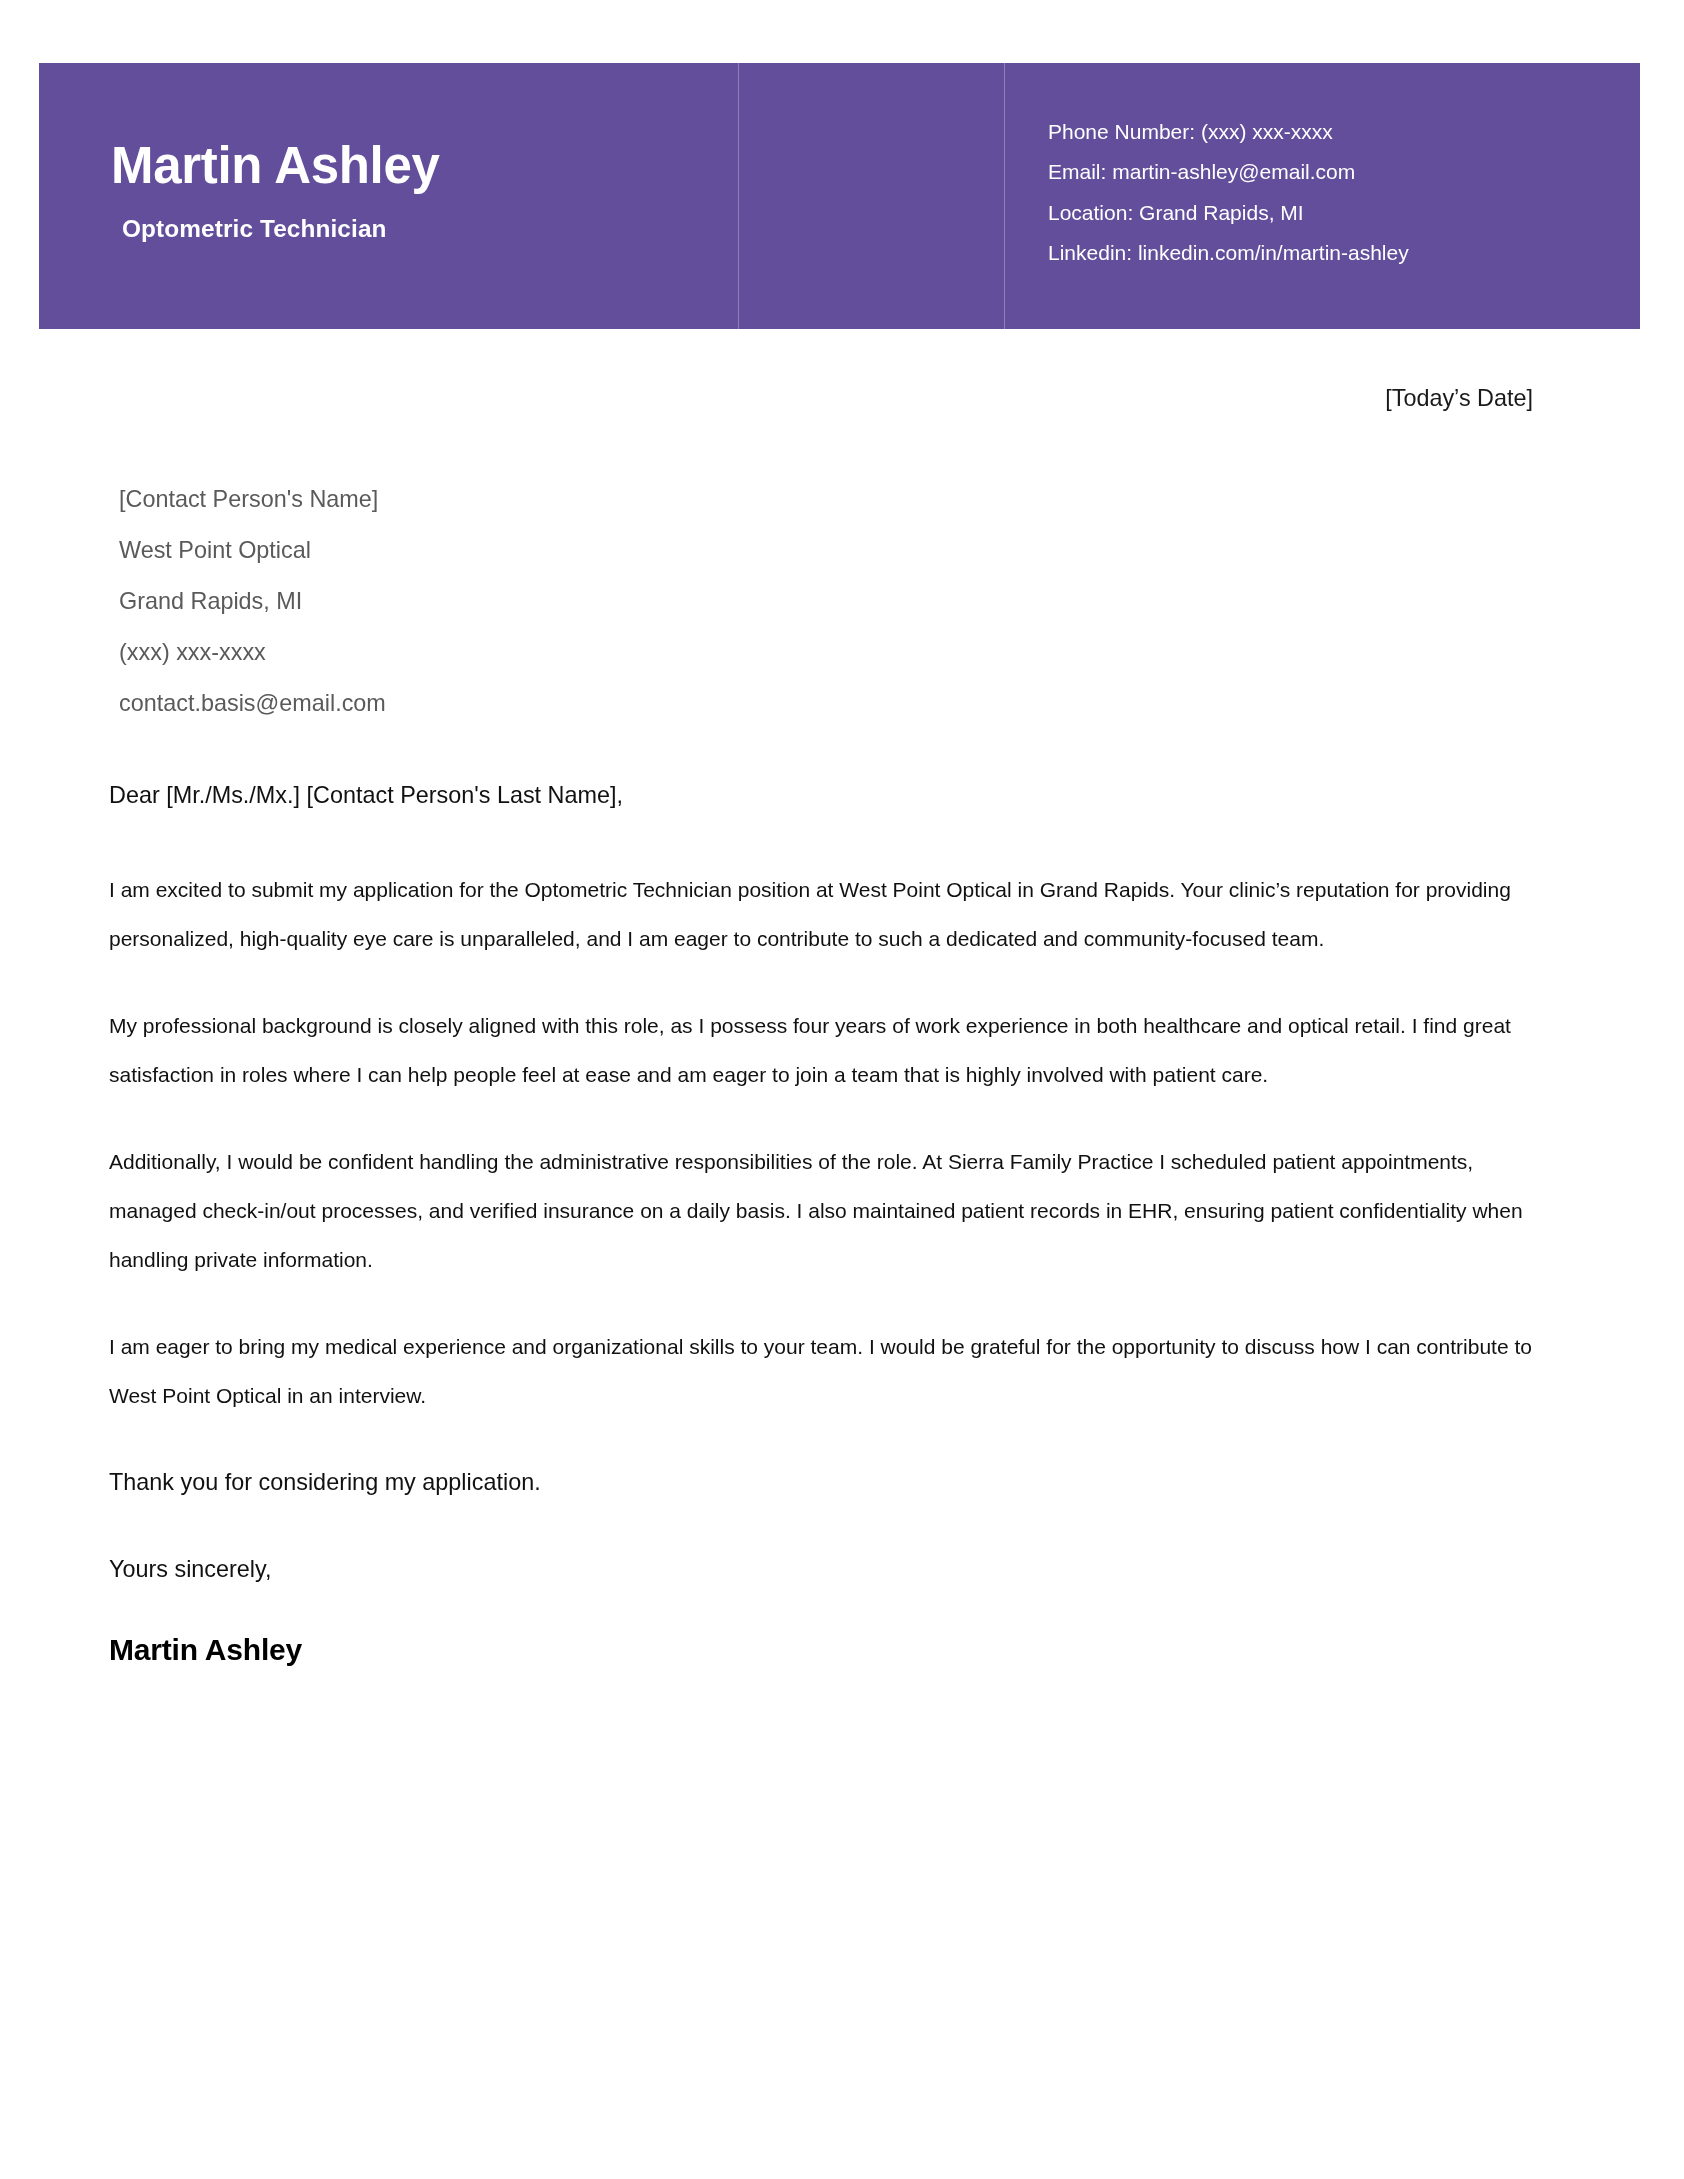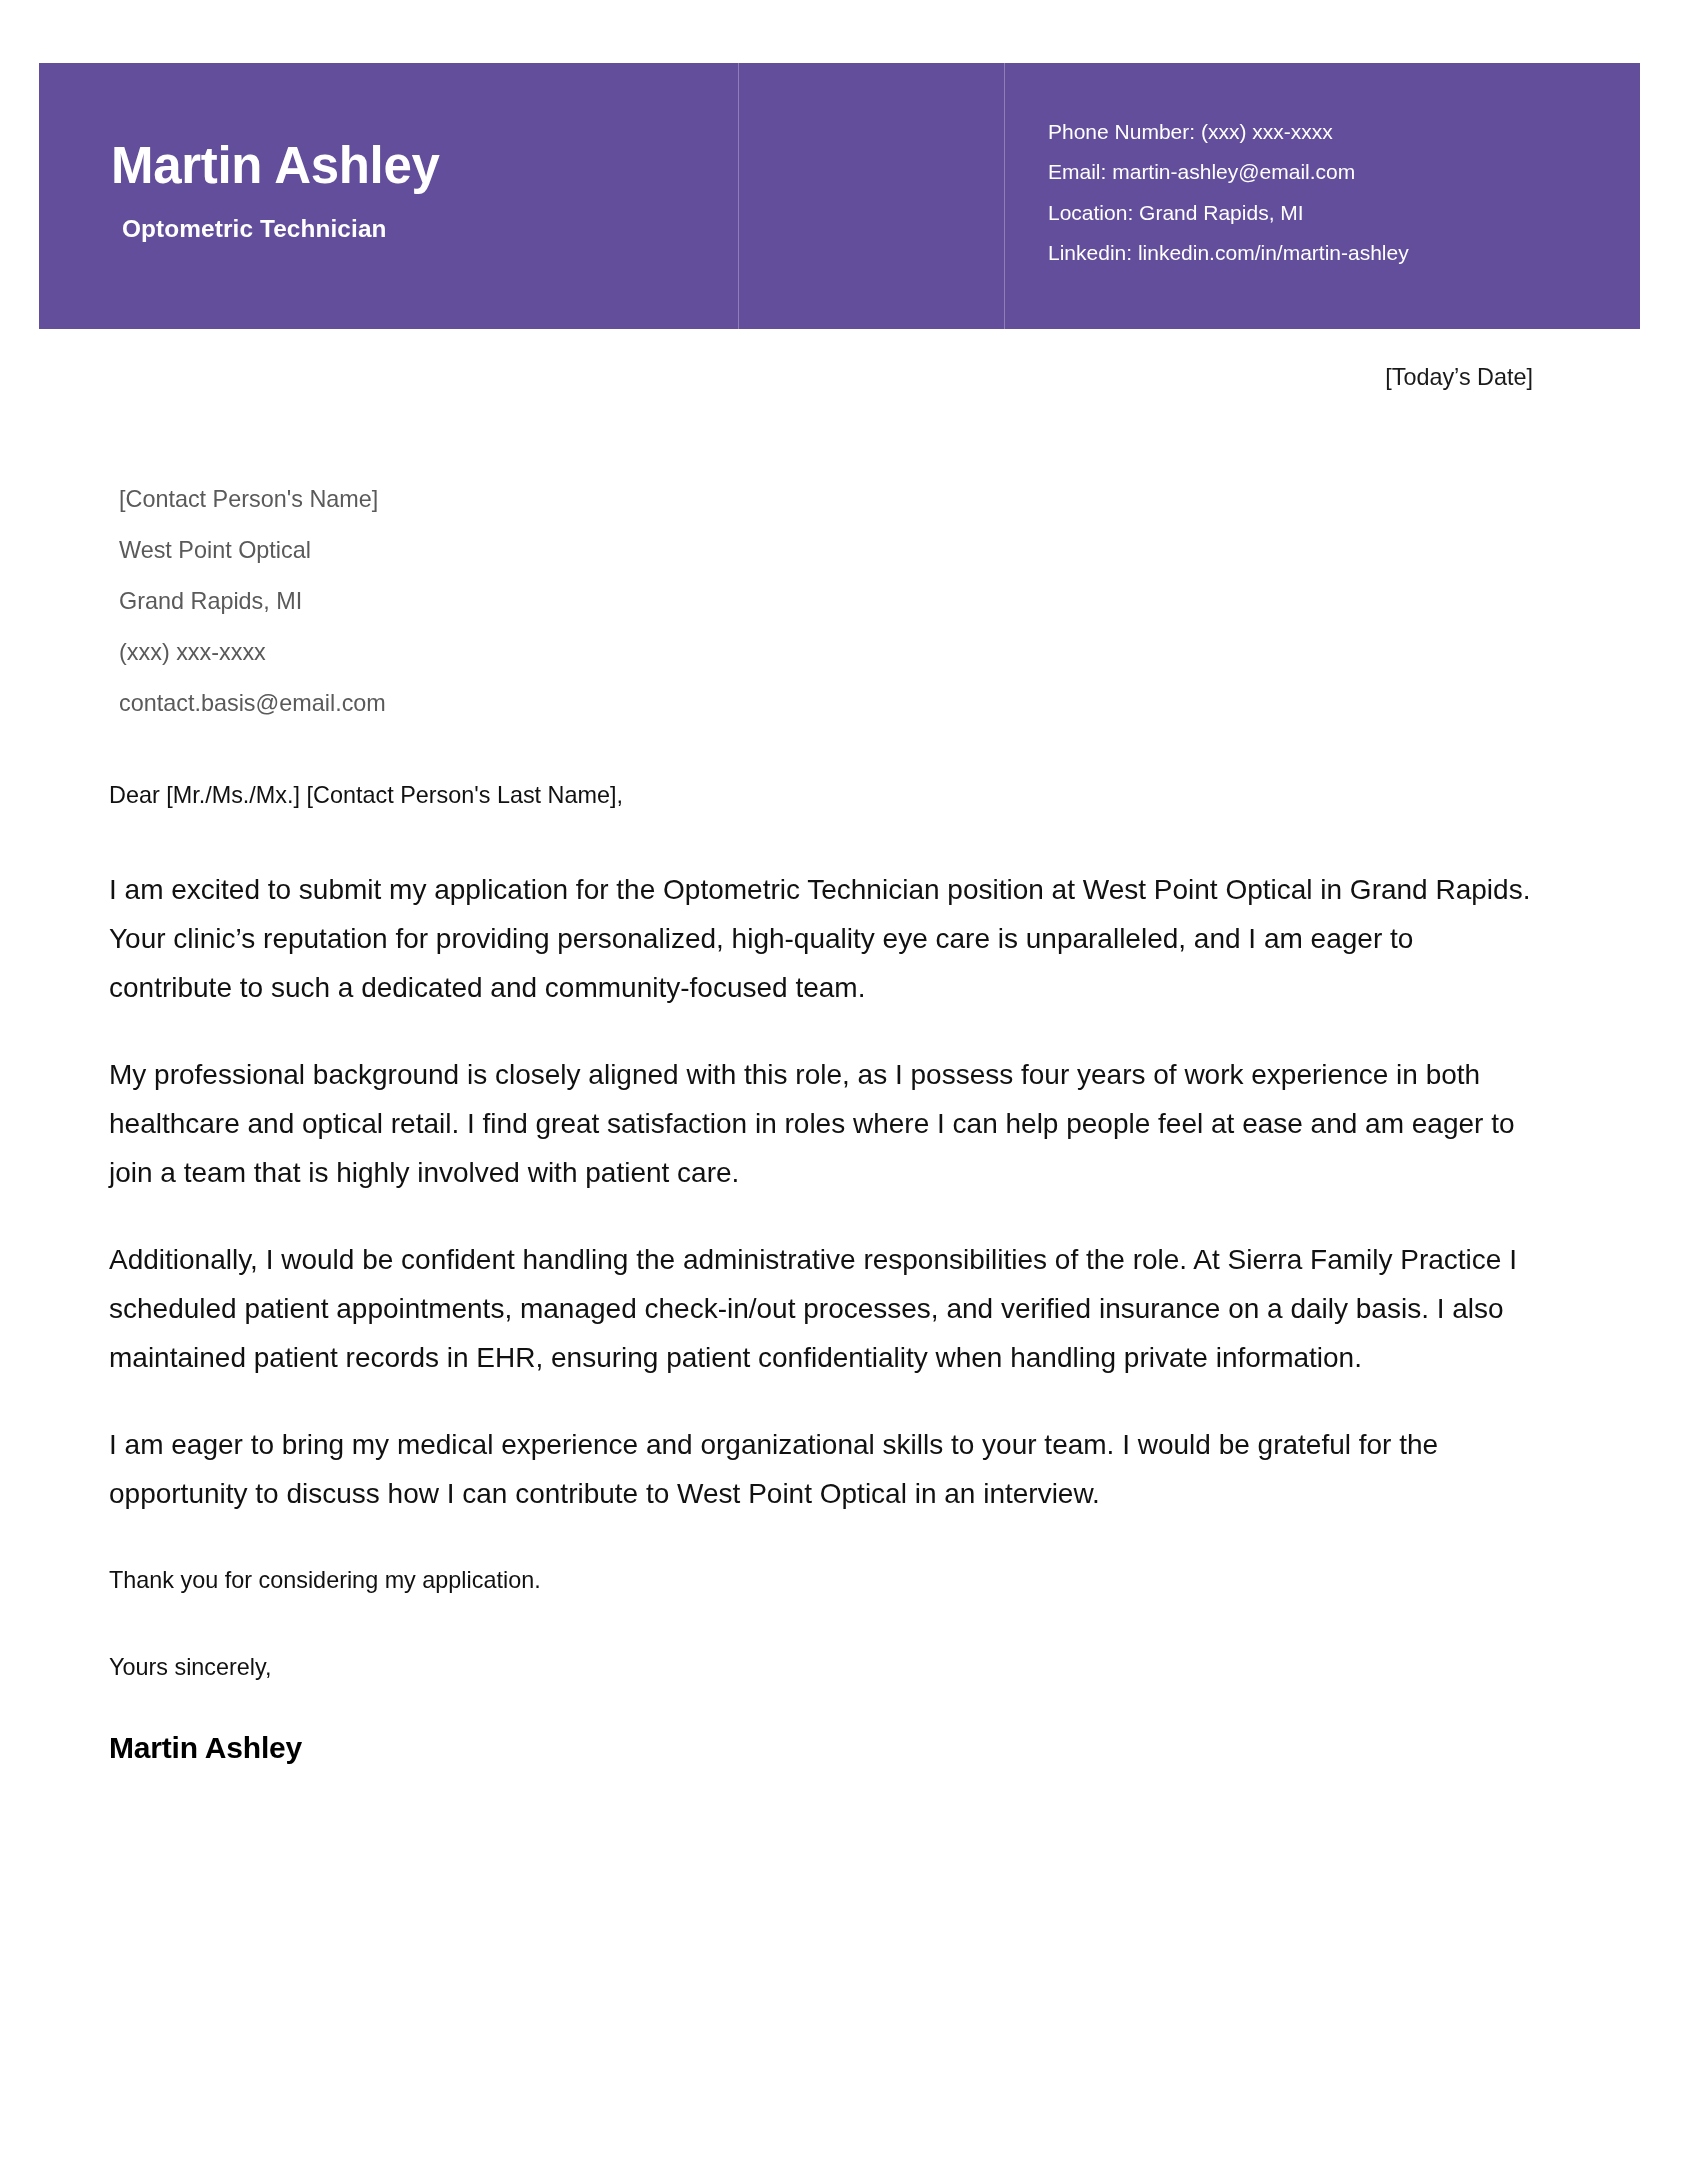--- a/index.html
+++ b/index.html
@@ -89,21 +89,21 @@
   }
   .contact-line:last-child { margin-bottom: 8px; }
   .contact-line .lbl {
     font-weight: 400;
   }
 
   
   .date-line {
     position: absolute;
     left: 0;
-    top: 362px;
+    top: 383px;
     width: 1533px;
     text-align: right;
     font-size: 23.4px;
     color: #1a1a1a;
     line-height: 1.3;
   }
 
   .recipient {
     position: absolute;
     left: 111px;
@@ -123,21 +123,21 @@
     top: 780px;
     width: 1424px;
   }
   .letter .salutation {
     font-size: 23.4px;
     color: #111111;
     line-height: 1.3;
     margin: 0 0 55px 0;
   }
   .letter p.para {
-    font-size: 28px;
+    font-size: 21px;
     color: #111111;
     line-height: 49px;
     margin: 0 0 38px 0;
     text-align: left;
   }
   .letter p.closing {
     font-size: 23.4px;
     color: #111111;
     line-height: 49px;
     margin: 0 0 38px 0;

